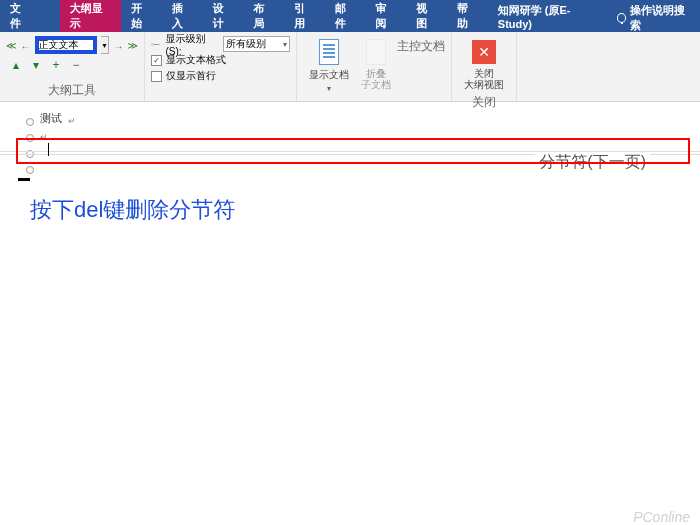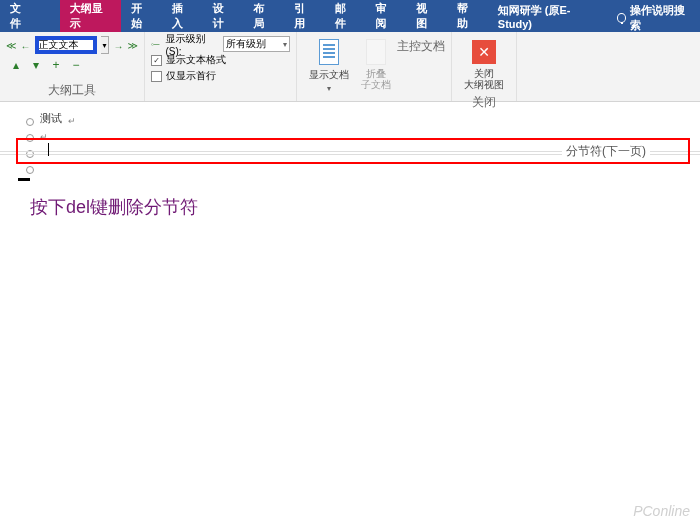--- a/index.html
+++ b/index.html
@@ -36,26 +36,26 @@
 .close-icon { width: 24px; height: 24px; background: #e74c3c; color: #fff; font-size: 14px; display: flex; align-items: center; justify-content: center; }
 .big-btn.disabled { opacity: 0.5; }
 .caret-down { font-size: 8px; color: #666; }
 
 .document-area { position: relative; padding: 8px 0 0 26px; font-size: 11px; color: #333; }
 .outline-line { display: flex; align-items: flex-end; height: 16px; gap: 6px; }
 .bullet { width: 8px; height: 8px; border: 1px solid #999; border-radius: 50%; background: #fff; }
 .caret-mark { font-size: 9px; color: #888; }
 
 .section-break-box { position: absolute; top: 138px; left: 16px; right: 10px; height: 26px; border: 2px solid #ff0000; }
-.section-label { position: absolute; top: 143px; right: 50px; font-size: 12px; color: #555; background: #fff; padding: 0 4px; }
+.section-label { position: absolute; top: 152px; right: 50px; font-size: 16px; color: #555; background: #fff; padding: 0 4px; }
 .cursor-line { position: absolute; top: 143px; left: 48px; width: 1px; height: 13px; background: #000; }
 
-.annotation { position: absolute; top: 195px; left: 30px; color: #701a75; font-size: 18px; }
+.annotation { position: absolute; top: 195px; left: 30px; color: #1d4ed8; font-size: 22px; }
 
-.watermark { position: absolute; bottom: 6px; right: 10px; color: #d0d0d0; font-size: 14px; font-style: italic; font-family: Arial; }
+.watermark { position: absolute; bottom: 0; right: 10px; color: #d0d0d0; font-size: 14px; font-style: italic; font-family: Arial; }
 
 .grey-line { position: absolute; left: 0; right: 0; border-top: 1px solid #ddd; }
 .dash { position: absolute; left: 18px; width: 12px; height: 3px; background: #000; top: 178px; }
 </style>
 </head>
 <body>
 
 <div class="menubar">
   <div class="tab">文件</div>
   <div class="tab active">大纲显示</div>

